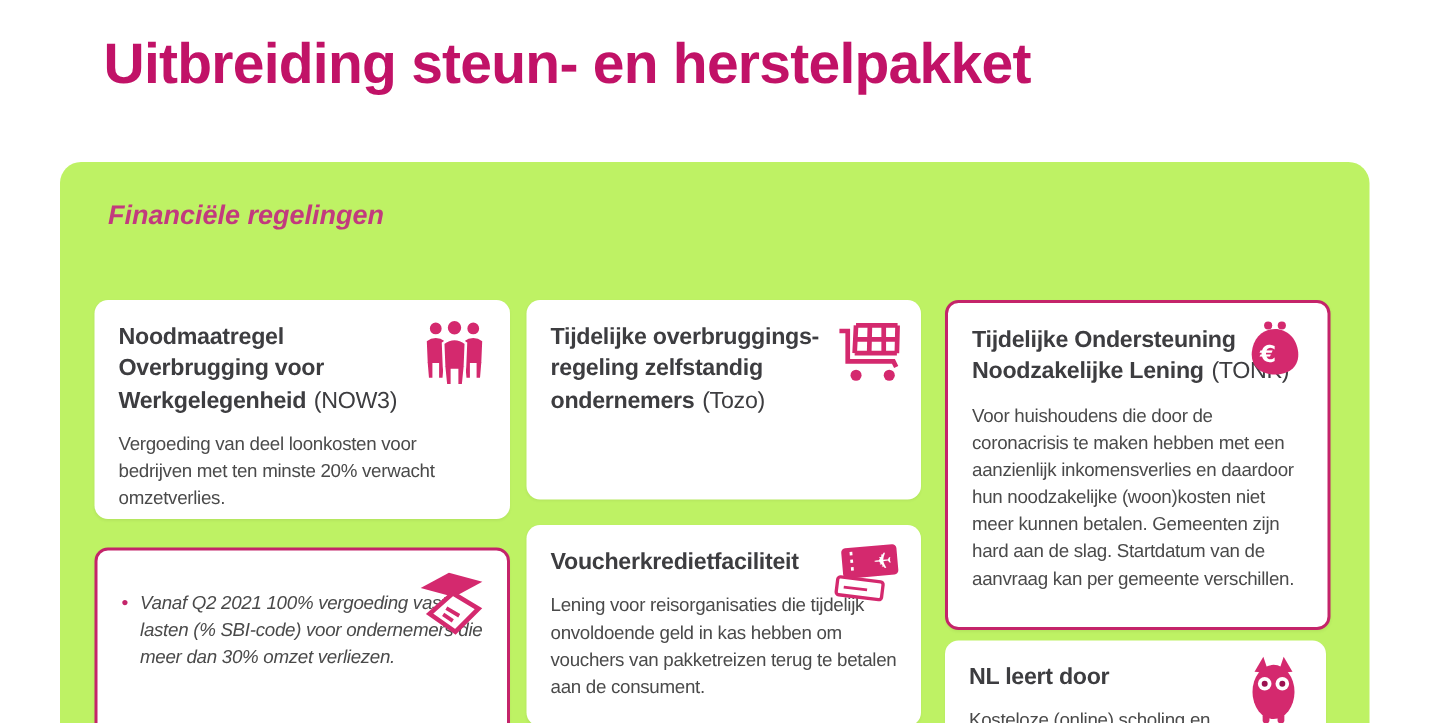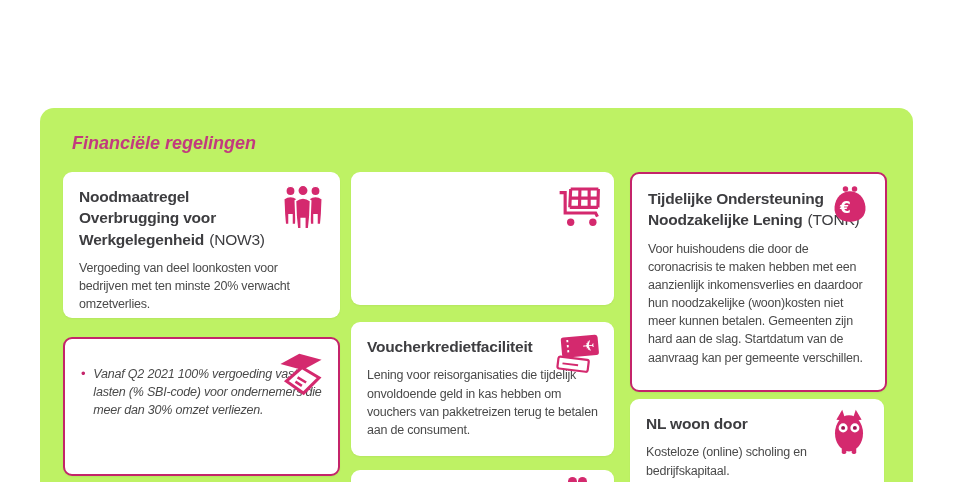--- a/index.html
+++ b/index.html
@@ -24,20 +24,21 @@
   .section-heading{
     position:absolute;left:32px;top:25px;
     font-size:18px;font-style:italic;font-weight:bold;
     color:#c23a7e;letter-spacing:0;
   }
 
   .card{
     position:absolute;background:#ffffff;border-radius:9px;
     box-sizing:border-box;padding:14px 16px 23px 16px;
     box-shadow:0 1px 2px rgba(0,0,0,0.05);
+    margin-top:28px;
   }
   .card.highlight{border:2px solid #c4246a;}
 
   .card-title{
     margin:0;font-size:15.5px;font-weight:bold;line-height:1.38;
     color:#3d3d40;letter-spacing:-0.2px;
   }
   .card-title .abbr{font-weight:normal;}
   .card-title .abbr:not(:empty){margin-left:1px;}
   .pr60{padding-right:58px;}
@@ -77,20 +78,21 @@
   .stub-icon i{position:absolute;top:0;width:9px;height:9px;border-radius:50%;
     background:#d4296e;}
   .stub-icon i:first-child{left:0;}
   .stub-icon i:last-child{left:10px;}
 </style>
 </head>
 <body>
 
 <div class="page">
 
+  <h1 class="page-title">Uitbreiding steun- en herstelpakket</h1>
 
   <div class="panel">
 
     <div class="section-heading">Financiële regelingen</div>
 
     <div class="card" id="card-now3">
       <p class="card-title pr60"><span>Noodmaatregel Overbrugging voor Werkgelegenheid</span> <span class="abbr">(NOW3)</span></p>
       <span class="icon icon-group">
         <svg viewBox="0 0 56 52" width="50" height="47">
           <g fill="#d4296e" stroke="#ffffff" stroke-width="1.6">
@@ -118,20 +120,21 @@
       </span>
       <ul class="bullet-list">
         <li class="bullet-item">
             <span class="bullet-dot">•</span>
             <span>Vanaf Q2 2021 100% vergoeding vaste lasten (% SBI-code) voor ondernemers die meer dan 30% omzet verliezen.</span>
           </li>
       </ul>
     </div>
 
     <div class="card" id="card-tozo">
+      <p class="card-title pr42"><span>Tijdelijke overbruggings-regeling zelfstandig ondernemers</span> <span class="abbr">(Tozo)</span></p>
       <span class="icon icon-cart">
         <svg viewBox="0 0 52 46" width="48" height="43">
           <g stroke="#d4296e" stroke-width="3.4" fill="none">
             <path d="M5,8 L11,8 L11,30 L44,30 L46,34"></path>
             <path d="M17,4 L47,4 M17,4 L16,24 M27,4 L26.5,24 M37,4 L37,24 M47,4 L46.5,24 M16,14 L46.8,14 M16,24 L46.5,24"></path>
           </g>
           <circle cx="17" cy="40" r="4" fill="#d4296e"></circle>
           <circle cx="41" cy="40" r="4" fill="#d4296e"></circle>
         </svg>
       </span>
@@ -169,21 +172,21 @@
           <circle cx="19" cy="5.5" r="3" fill="#d4296e"></circle>
           <circle cx="29" cy="5.5" r="3" fill="#d4296e"></circle>
           <path d="M24,8 C15,8 8,15 7,25 C6,36 14,41.5 24,41.5 C34,41.5 42,36 41,25 C40,15 33,8 24,8 Z" fill="#d4296e"></path>
           <text x="13" y="32" font-family="DejaVu Sans, sans-serif" font-size="17" font-weight="bold" fill="#ffffff">€</text>
         </svg>
       </span>
       <p class="card-body">Voor huishoudens die door de coronacrisis te maken hebben met een aanzienlijk inkomensverlies en daardoor hun noodzakelijke (woon)kosten niet meer kunnen betalen. Gemeenten zijn hard aan de slag. Startdatum van de aanvraag kan per gemeente verschillen.</p>
     </div>
 
     <div class="card" id="card-nl">
-      <p class="card-title pr60"><span>NL woon door</span> <span class="abbr"></span></p>
+      <p class="card-title pr60"><span>NL leert door</span> <span class="abbr"></span></p>
       <span class="icon icon-owl">
         <svg viewBox="0 0 44 52" width="40" height="47">
           <path d="M8,13 L14.5,2 L18.5,14 Z" fill="#d4296e"></path>
           <path d="M36,13 L29.5,2 L25.5,14 Z" fill="#d4296e"></path>
           <rect x="14" y="44" width="5" height="7" rx="2" fill="#d4296e"></rect>
           <rect x="25" y="44" width="5" height="7" rx="2" fill="#d4296e"></rect>
           <ellipse cx="22" cy="28" rx="15.5" ry="20" fill="#d4296e"></ellipse>
           <circle cx="15.5" cy="22" r="5" fill="#ffffff"></circle>
           <circle cx="28.5" cy="22" r="5" fill="#ffffff"></circle>
           <circle cx="15.5" cy="22" r="2.2" fill="#9c1150"></circle>

